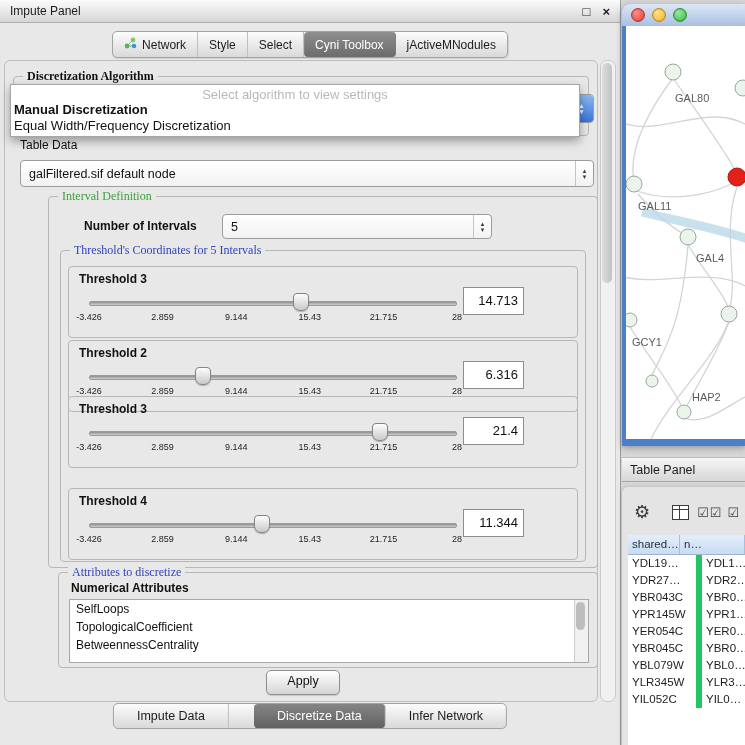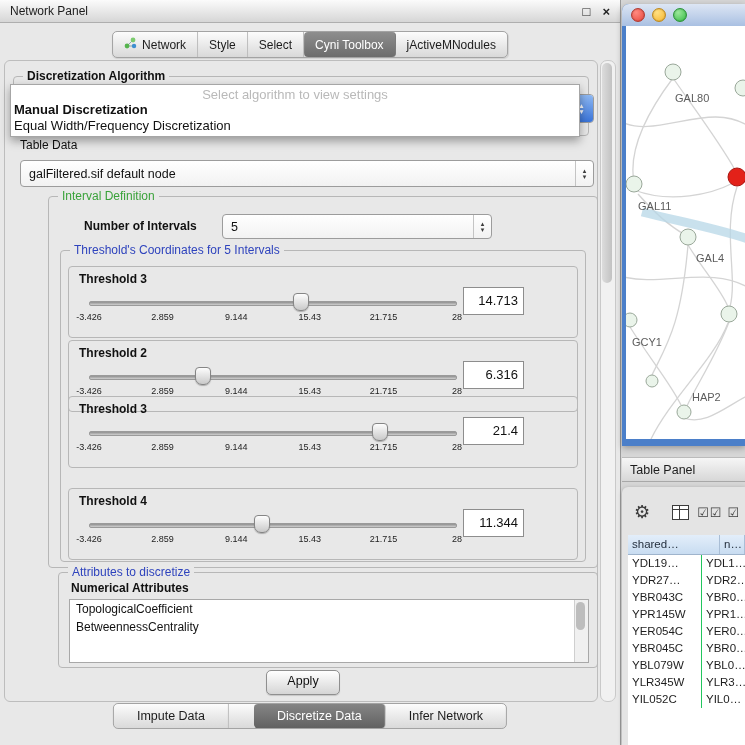--- a/index.html
+++ b/index.html
@@ -45,21 +45,21 @@
     background:#f1f1f1;border:1px solid #c9c9c9;border-radius:7px;
   }
   .vscroll .vthumb{
     position:absolute;left:1px;top:2px;width:10px;height:220px;
     background:linear-gradient(90deg,#dcdcdc,#c2c2c2);border-radius:5px;
   }
   
   .groupbox{position:absolute;border:1px solid #b7b7b7;border-radius:4px;}
   .group-title{
     position:absolute;top:-8px;left:9px;background:#e8e8e8;
-    padding:0 4px;font-size:12px;white-space:nowrap;
+    padding:0 4px;font-size:12px;white-space:nowrap;font-family:Liberation Serif, serif;
   }
   .gt-black{color:#111;font-weight:bold;}
   .gt-green{color:#3aa23a;}
   .gt-blue{color:#2e43bd;}
   
   .combo{
     position:absolute;background:linear-gradient(#ffffff,#f2f2f2);
     border:1px solid #9c9c9c;border-radius:4px;display:flex;align-items:center;
     font-size:12.5px;color:#111;
   }
@@ -173,38 +173,38 @@
   }
   .col-icon:before{content:"";position:absolute;left:6px;top:0;bottom:0;width:1px;background:#3c3c3c;}
   .col-icon:after{content:"";position:absolute;left:0;right:0;top:3px;height:1px;background:#3c3c3c;}
   .chk{font-size:13px;color:#3c3c3c;margin-left:8px;line-height:1;}
   .tp-table{position:absolute;left:6px;top:48px;width:117px;bottom:0;background:#fff;font-size:11.5px;}
   .tp-header{display:flex;height:19px;border-bottom:1px solid #9fb4cc;}
   .tp-hcell{
     background:linear-gradient(#e3eefa,#c8dcf1);border-right:1px solid #a9bed6;
     line-height:19px;padding-left:4px;color:#26313f;white-space:nowrap;overflow:hidden;box-sizing:border-box;
   }
-  .tp-hcell.c1{width:92px;}
+  .tp-hcell.c1{width:52px;}
   .tp-hcell.c2{flex:1;}
   .tp-row{display:flex;height:17px;}
   .tp-cell{
     line-height:17px;padding-left:4px;color:#1d1d1d;white-space:nowrap;overflow:hidden;
-    border-right:1px solid #22c55e;box-sizing:border-box;
+    border-right:6px solid #22c55e;box-sizing:border-box;
   }
   .tp-cell.c1{width:74px;}
   .tp-cell.c2{flex:1;border-right:none;}
   svg text{font-family:"Liberation Sans", sans-serif;}
 </style>
 </head>
 <body>
 
 <div class="control-panel">
 
   <div class="titlebar">
-    <span class="tb-title">Network Panel</span>
+    <span class="tb-title">Impute Panel</span>
     <span class="tb-icon">□</span>
     <span class="tb-icon" style="font-weight:bold;">×</span>
   </div>
 
   <div class="tabstrip">
     <div class="tab">
       <span>
         <svg width="13" height="12" viewBox="0 0 13 12">
             <line x1="3" y1="9" x2="9" y2="3" stroke="#8aa" stroke-width="1"></line>
             <line x1="3" y1="9" x2="10" y2="9" stroke="#8aa" stroke-width="1"></line>
@@ -342,20 +342,21 @@
         <span style="left:100%">28</span>
       </div>
     </div>
     <div class="value-box">11.344</div>
   </div>
 
   <div class="groupbox" style="left:58px;top:572px;width:538px;height:94px;">
     <span class="group-title gt-blue">Attributes to discretize</span>
     <span class="bold-label" style="left:12px;top:8px;">Numerical Attributes</span>
     <div class="listbox">
+      <div class="list-item">SelfLoops</div>
       <div class="list-item">TopologicalCoefficient</div>
       <div class="list-item">BetweennessCentrality</div>
       <div class="list-scroll">
           <div class="lthumb"></div>
         </div>
     </div>
   </div>
 
   <div class="apply-btn">Apply</div>
 

